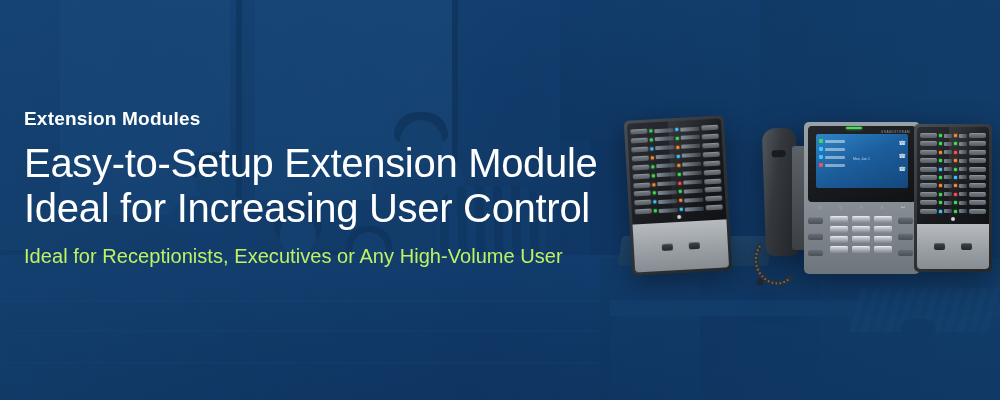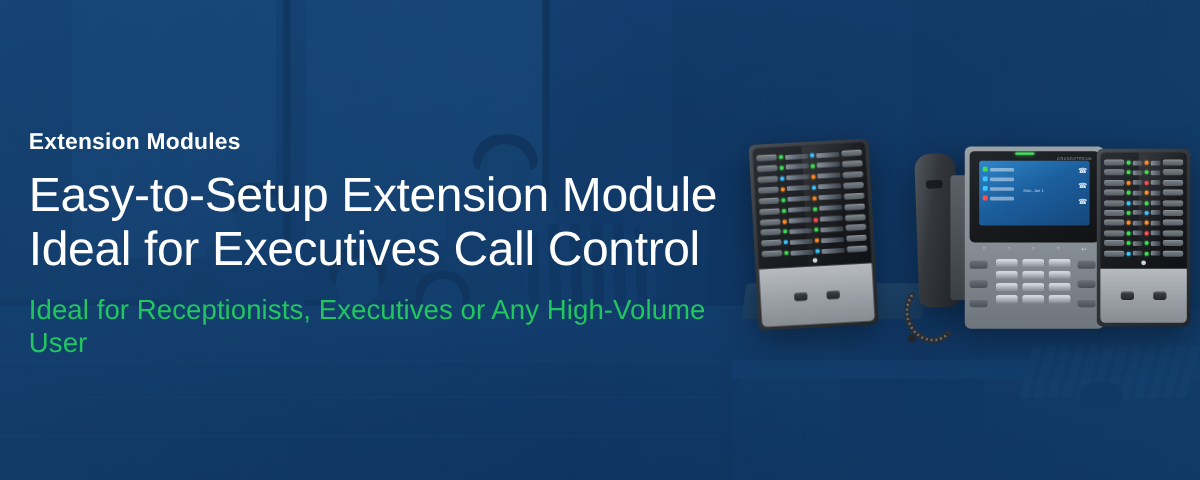--- a/index.html
+++ b/index.html
@@ -96,21 +96,21 @@
     mix-blend-mode:multiply; }
   .tint2 { position:absolute; inset:0;
     background:linear-gradient(100deg, rgba(27,81,131,0.55) 0%, rgba(27,81,131,0.35) 50%, rgba(23,73,120,0.62) 100%); }
 
   
   .copy { position:absolute; left:24px; top:108px; width:600px; z-index:9; }
   .eyebrow { font-size:19px; font-weight:bold; color:#ffffff;
     letter-spacing:.2px; margin-bottom:11px; }
   .headline { font-size:40px; font-weight:300; color:#ffffff;
     line-height:45px; letter-spacing:-.3px; white-space:pre-line; }
-  .subhead { font-size:23px; font-weight:300; color:#22c55e;
+  .subhead { font-size:20px; font-weight:300; color:#bef264;
     margin-top:14px; letter-spacing:.05px; }
 
   
   .prod { position:absolute; z-index:10; }
   .module-solo { left:628px; top:118px; width:100px; height:155px;
     transform:rotate(-3.2deg);
     filter:drop-shadow(0 8px 14px rgba(0,0,0,.38)); }
 
   .mod-shell { position:relative; width:100%; height:100%;
     background:linear-gradient(135deg,#4a4f55 0%,#32363b 40%,#23262a 100%);
@@ -247,21 +247,21 @@
     <div class="ph kbd"></div>
     <div class="ph mouse"></div>
 
     <div class="tint"></div>
     <div class="tint2"></div>
   </div>
 
   <div class="copy" data-interactable="false">
     <div class="eyebrow" data-interactable="false">Extension Modules</div>
     <h1 class="headline" data-interactable="false">Easy-to-Setup Extension Module
-Ideal for Executives Call Control</h1>
+Ideal for Increasing User Control</h1>
     <div class="subhead" data-interactable="false">Ideal for Receptionists, Executives or Any High-Volume User</div>
   </div>
 
   <div class="prod module-solo" data-interactable="false">
     <div class="mod-shell" data-interactable="false">
       <div class="mod-face" data-interactable="false">
         <div class="mod-gloss" data-interactable="false"></div>
         <div class="mod-grid">
           <div class="mod-col side-col" data-interactable="false">
             <div class="skey"></div>

